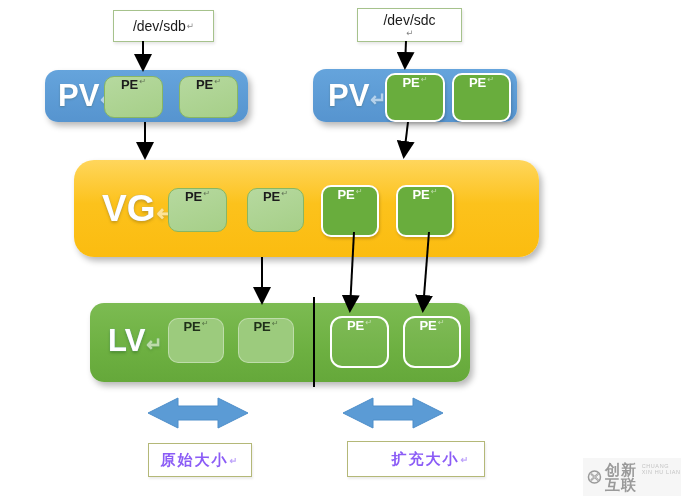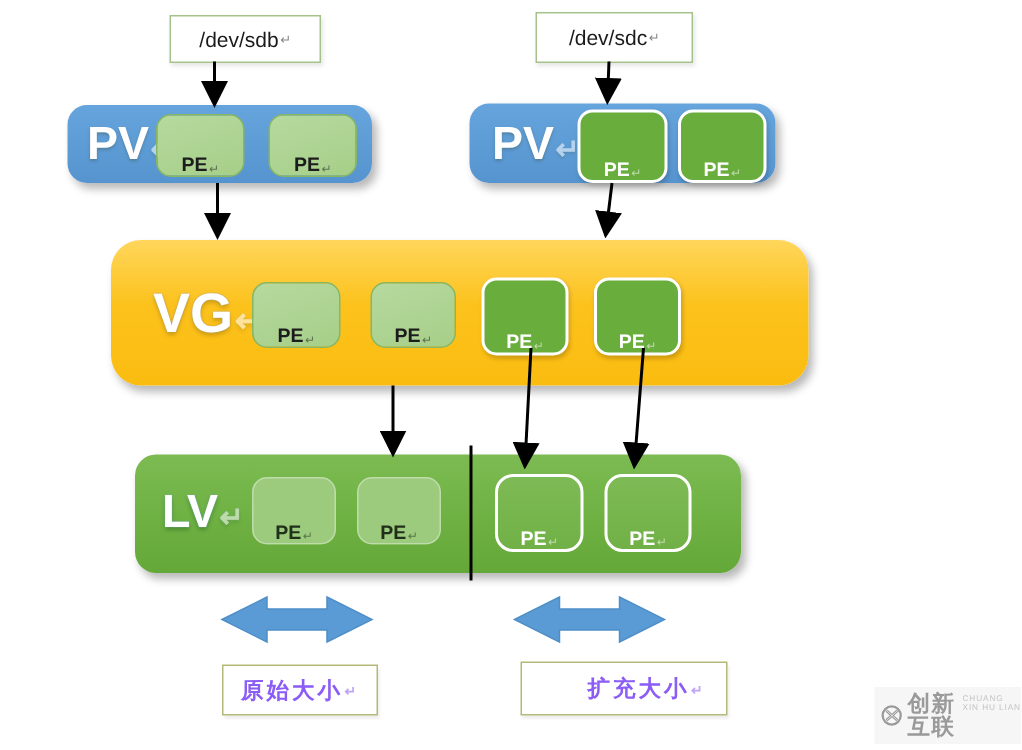--- a/index.html
+++ b/index.html
@@ -4,41 +4,41 @@
 <style>
   html,body{margin:0;padding:0;}
   body{font-family:"Liberation Sans",sans-serif;background:#fff;}
   .canvas{position:relative;width:681px;height:500px;background:#ffffff;overflow:hidden;}
 
   
   .dev-box{position:absolute;background:#fff;border:1px solid #a6c28c;
     display:flex;align-items:center;justify-content:center;
     font-size:14px;color:#1a1a1a;box-shadow:1px 2px 3px rgba(0,0,0,.10);}
   .dev-sdb{left:113px;top:10px;width:99px;height:30px;}
-  .dev-sdc{left:357px;top:8px;width:103px;height:32px;}
+  .dev-sdc{left:357px;top:8px;width:103px;height:32px;flex-direction:column;}
 
   
   .block{position:absolute;box-shadow:3px 4px 6px rgba(0,0,0,.28);}
   .pv{background:linear-gradient(180deg,#65a4dc 0%,#5694cf 100%);border-radius:13px;}
   .pv-left{left:45px;top:70px;width:203px;height:52px;}
   .pv-right{left:313px;top:69px;width:204px;height:53px;}
   .vg{left:74px;top:160px;width:465px;height:97px;border-radius:20px;
       background:linear-gradient(180deg,#ffd65c 0%,#fcc21c 45%,#fbbc10 100%);}
   .lv{left:90px;top:303px;width:380px;height:79px;border-radius:14px;
-      background:linear-gradient(180deg,#7cbb52 0%,#6db041 60%,#65a83a 100%);padding-left:24px;}
+      background:linear-gradient(180deg,#7cbb52 0%,#6db041 60%,#65a83a 100%);}
 
   .block-title{position:absolute;color:#fff;font-weight:bold;line-height:1;
     text-shadow:0 1px 2px rgba(60,80,60,.35);}
   .pv-left .block-title{left:13px;top:10px;font-size:31px;}
   .pv-right .block-title{left:15px;top:11px;font-size:31px;}
   .vg .block-title{left:28px;top:30px;font-size:37px;text-shadow:0 0 1px #9aa0a8,0 2px 3px rgba(120,90,0,.35);}
   .lv .block-title{left:18px;top:22px;font-size:31px;text-shadow:0 0 1px #7fb3d8,0 2px 3px rgba(0,60,0,.30);}
 
   
-  .pe{position:absolute;display:flex;align-items:flex-end;justify-content:center;
+  .pe{position:absolute;display:flex;align-items:flex-start;justify-content:center;
     font-weight:bold;font-size:13px;border-radius:10px;}
   .pe .ret{font-weight:normal;}
   .pe-light{background:linear-gradient(160deg,#b6d99f 0%,#a6cf88 100%);
     border:1px solid #88b663;color:#1c1c1c;}
   .pe-dark{background:#69ad3d;border:2px solid #fff;color:#fff;
     box-shadow:1px 2px 3px rgba(0,0,0,.18);}
   .pe-lvlight{background:#9ccb7d;border:1px solid rgba(255,255,255,.35);color:#20301a;}
   .pe-outline{background:rgba(255,255,255,.05);border:2px solid #fff;color:#fff;border-radius:12px;}
 
   

